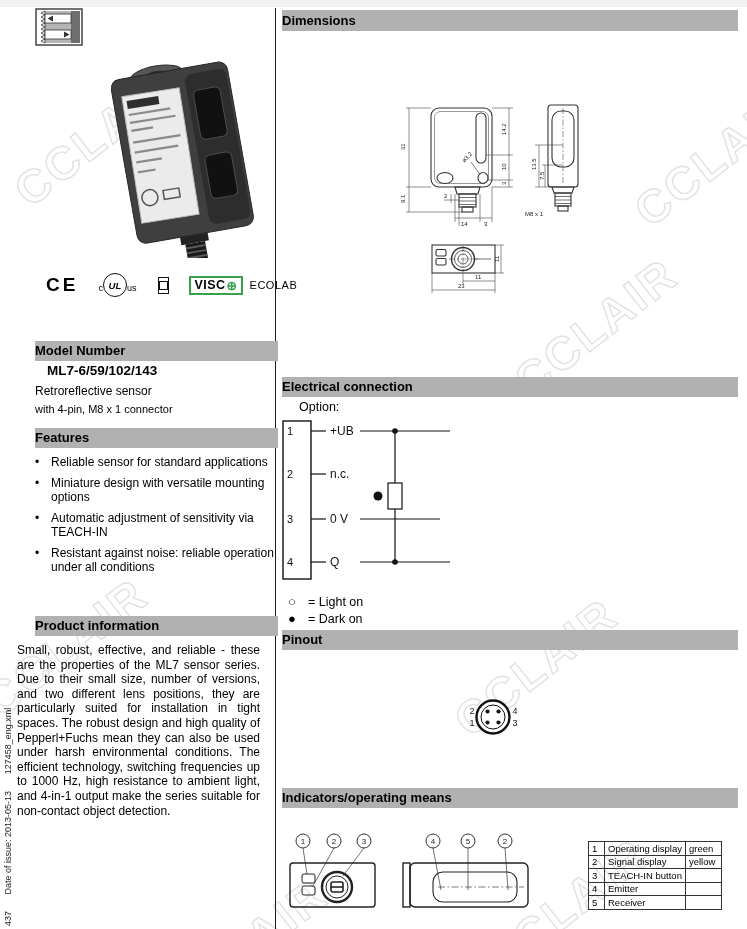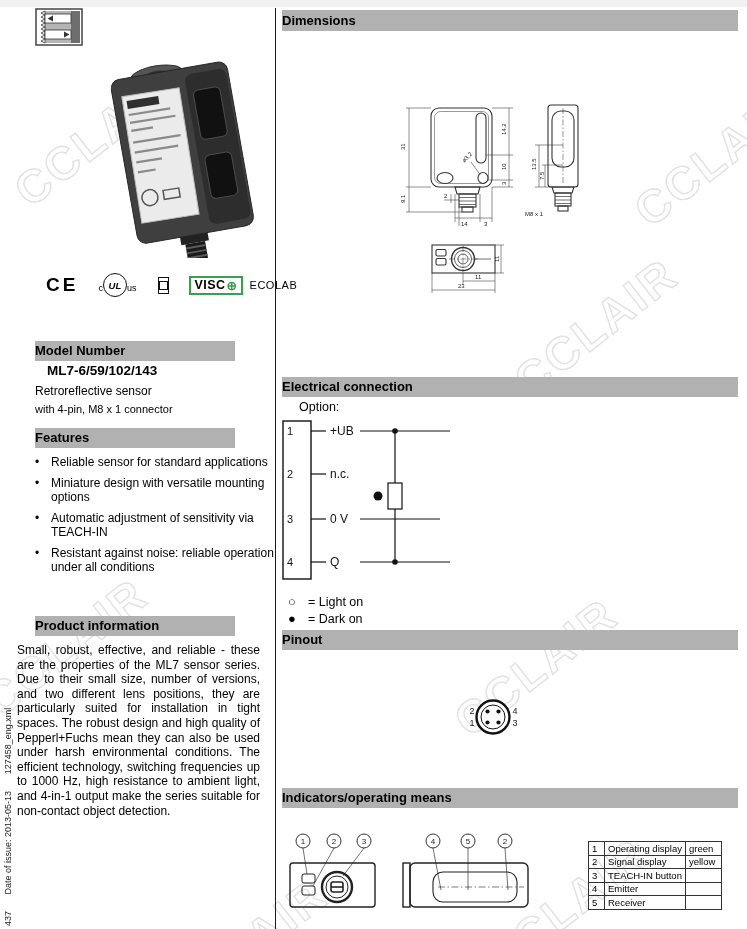--- a/index.html
+++ b/index.html
@@ -9,21 +9,21 @@
     font-family:"Liberation Sans", sans-serif;
   }
   .abs{position:absolute;}
   .topstrip{left:0;top:0;width:747px;height:7px;background:#f1f1f1;}
   .divider{left:275px;top:8px;width:1px;height:921px;background:#1a1a1a;}
   .bar{
     background:#b1b1b1;height:20px;line-height:20px;
     font-weight:bold;font-size:13px;padding-left:0;box-sizing:border-box;
     color:#000;
   }
-  .bar-left{left:35px;width:200px;}
+  .bar-left{left:35px;width:243px;}
   .bar-right{left:282px;width:456px;}
   .wm{
     font-weight:bold;font-size:46px;letter-spacing:3px;
     color:transparent;-webkit-text-stroke:1.4px #e2e2e2;
     transform:rotate(-38deg);white-space:nowrap;pointer-events:none;
   }
   .modelnum{font-size:13.5px;font-weight:bold;padding-left:12px;}
   .modeltype{font-size:12px;}
   .modelconn{font-size:11px;}
   .featlist{left:35px;width:240px;}

